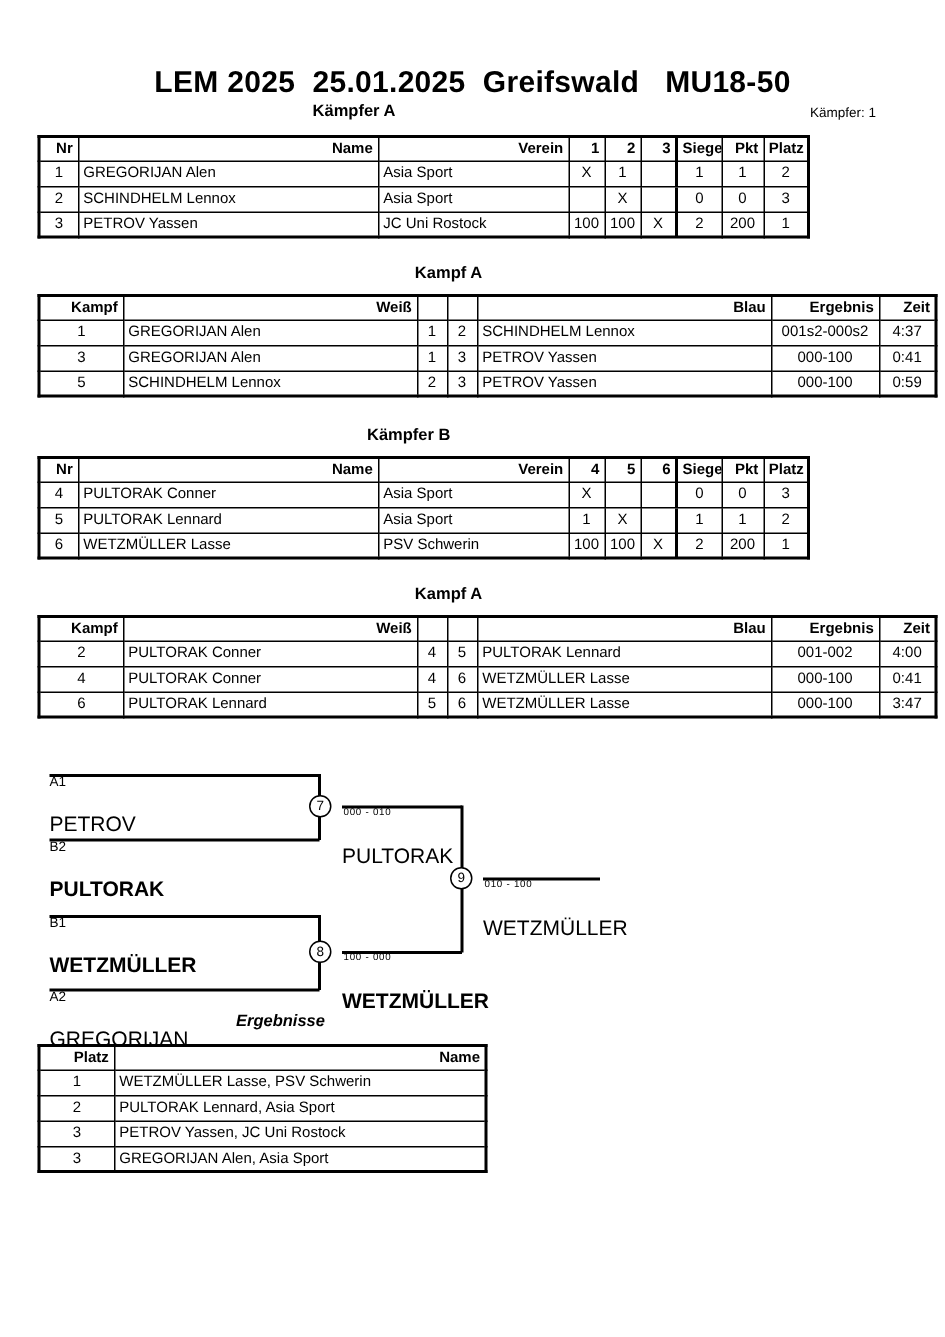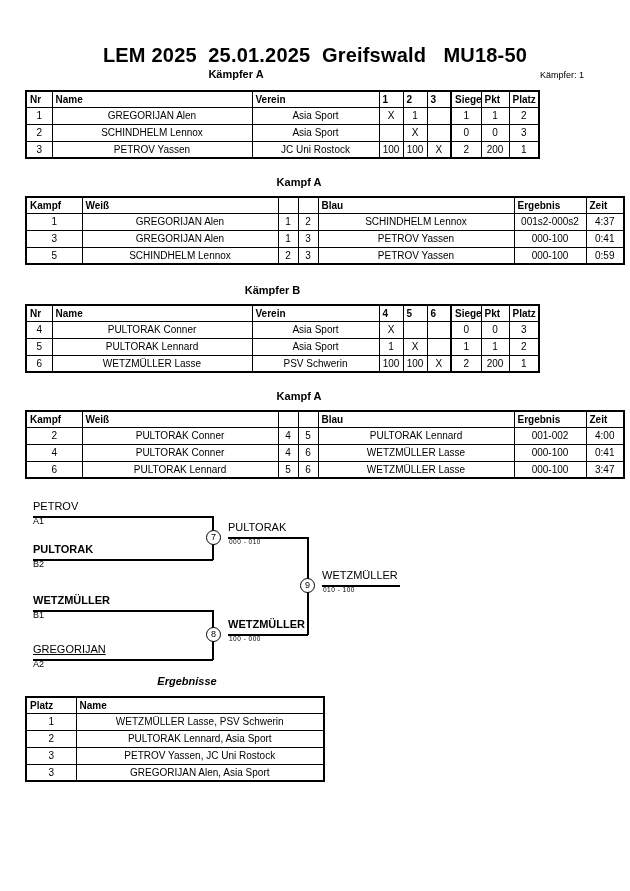--- a/index.html
+++ b/index.html
@@ -59,25 +59,25 @@
     font-size: 10px;
     padding: 0 3px;
     height: 17px;
     overflow: hidden;
     white-space: nowrap;
     font-weight: normal;
     vertical-align: middle;
   }
   table.grid th {
     font-weight: bold;
-    text-align: left;
+    text-align: right;
     height: 16px;
   }
   .c { text-align: center; }
-  .l { text-align: center; }
+  .l { text-align: left; }
   .b { font-weight: bold; }
   .thick-l { border-left: 2px solid #000 !important; }
 
   
   .pool { left: 25px; width: 495px; }
   .pool .col-nr    { width: 26px; }
   .pool .col-name  { width: 200px; }
   .pool .col-ver   { width: 127px; }
   .pool .col-m     { width: 24px; }
   .pool .col-s     { width: 30px; }
@@ -106,22 +106,23 @@
     position: absolute;
     left: 0; top: 492px;
     width: 630px; height: 185px;
   }
   .bk-line { position: absolute; background: #000; }
   .bk-h { height: 1.5px; }
   .bk-v { width: 1.5px; }
 
   .bk-name {
     position: absolute;
-    font-size: 11px;
+    font-size: 14px;
     white-space: nowrap;
+    margin-top: 41px;
   }
   .bk-name.win { font-weight: bold; }
   .bk-seed {
     position: absolute;
     font-size: 9px;
     white-space: nowrap;
   }
   .bk-score {
     position: absolute;
     font-size: 6.5px;

